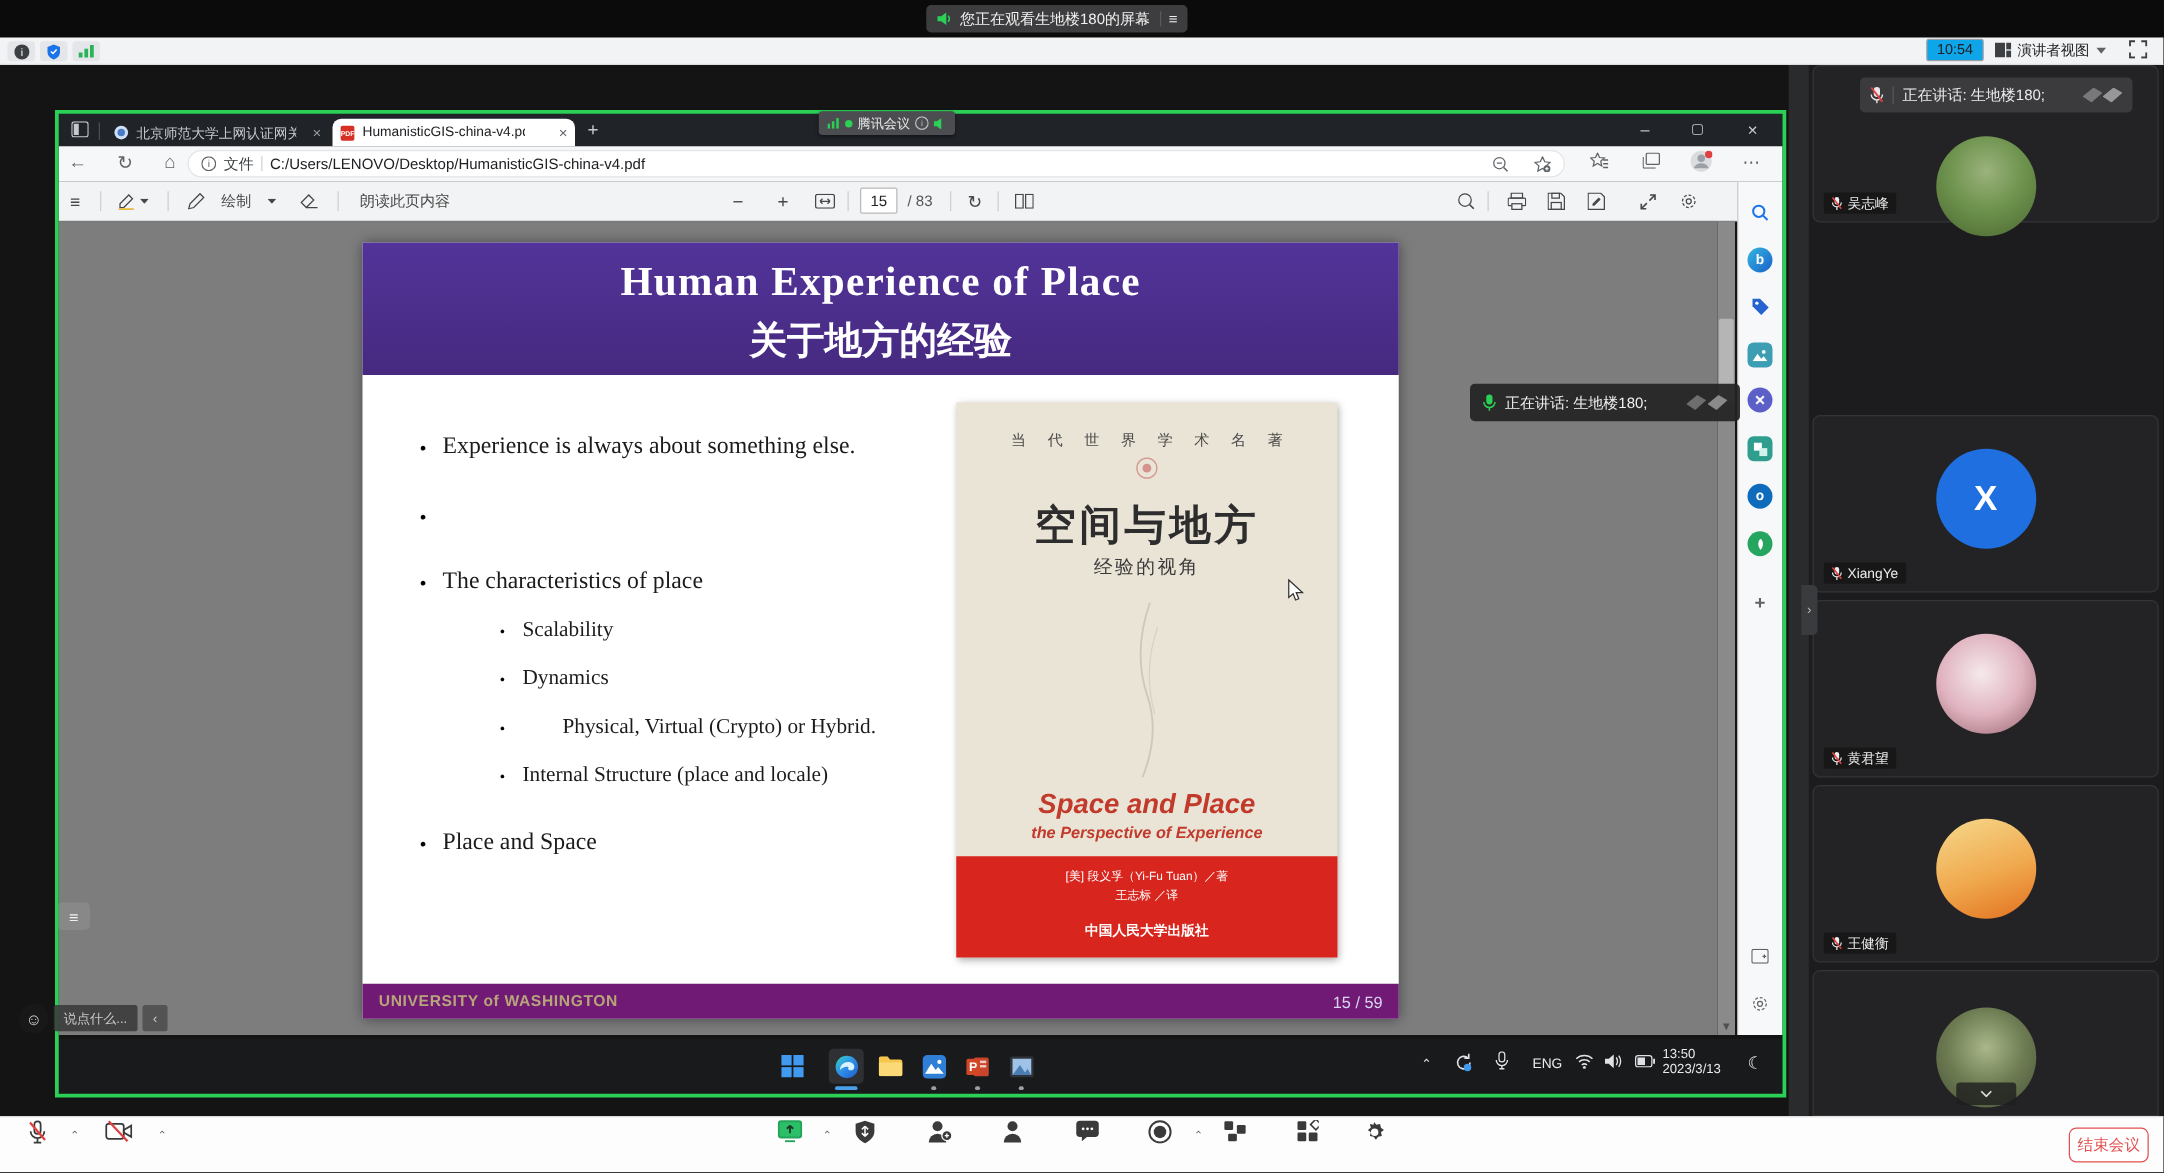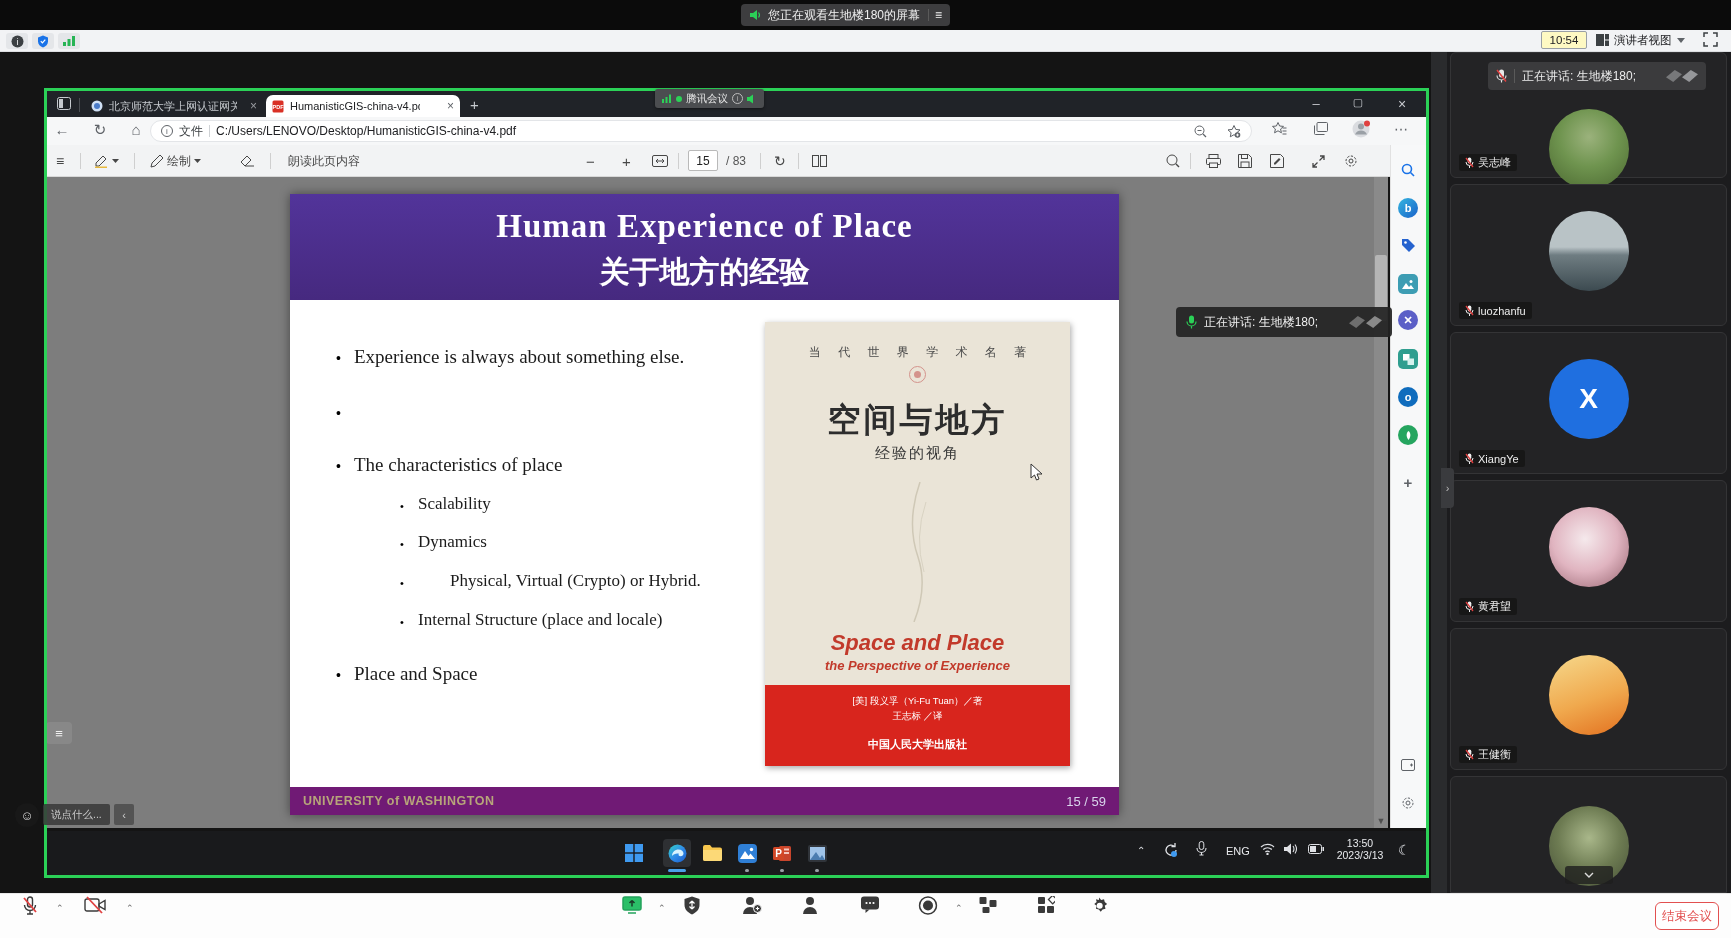--- a/index.html
+++ b/index.html
@@ -14,21 +14,21 @@
   svg { display:block; }
 
   
   .topbar1 { left:0; top:0; width:1731px; height:30px; background:#0b0b0b; }
   .watch-pill { left:741px; top:4px; height:22px; background:#3d3d3f; border-radius:4px; padding:0 8px; gap:6px; color:#f1f1f1; font-size:12px; }
   .watch-pill .sep { width:1px; height:12px; background:#5a5a5a; margin-left:2px; }
 
   
   .topbar2 { left:0; top:30px; width:1731px; height:22px; background:#f2f3f5; border-bottom:1px solid #dcdee1; }
   .tb2-btn { top:33px; width:22px; height:16px; background:#e4e6e9; border-radius:3px; justify-content:center; }
-  .timebox { left:1541px; top:31px; width:46px; height:18px; border:1px solid #9aa0a6; background:#fef9c3; border-radius:2px; color:#202124; font-size:11.5px; justify-content:center; }
+  .timebox { left:1541px; top:31px; width:46px; height:18px; border:1px solid #9aa0a6; background:#0ea5e9; border-radius:2px; color:#202124; font-size:11.5px; justify-content:center; }
   .viewmode { left:1596px; top:31px; height:18px; gap:5px; color:#202124; font-size:11.5px; }
 
   
   .share-border { left:44px; top:88px; width:1385px; height:790px; border:3px solid #2bd157; pointer-events:none; z-index:40; }
 
   
   .tabstrip { left:47px; top:91px; width:1379px; height:26px; background:#202328; }
   .tab-inactive { left:85px; top:95px; width:178px; height:22px; gap:6px; padding:0 6px; color:#c6cacf; font-size:11px; }
   .tab-active { left:266px; top:95px; width:194px; height:22px; gap:6px; padding:0 6px; background:#fff; border-radius:7px 7px 0 0; color:#202124; font-size:11px; }
   .tab-title { white-space:nowrap; overflow:hidden; max-width:128px; }
@@ -274,21 +274,21 @@
   <div class="abs flex pdf-ic" style="left:94px;gap:4px;">
     <svg width="14" height="14" viewBox="0 0 14 14">
         <path d="M2 9 9 2l3 3-7 7H2z" stroke="#474747" fill="none"></path>
         <path d="M1 13.5h12" stroke="#e8b93c" stroke-width="2"></path>
       </svg>
     <svg width="7" height="4" viewBox="0 0 7 4">
         <path d="M0 0l3.5 4L7 0z" fill="#474747"></path>
       </svg>
   </div>
   <div class="abs pdf-sep" style="left:134px;"></div>
-  <div class="abs flex pdf-ic" style="left:150px;gap:3px;">
+  <div class="abs flex pdf-ic" style="left:150px;gap:13px;">
     <svg width="14" height="14" viewBox="0 0 14 14">
         <path d="M1 13l1-4 8-8 3 3-8 8z" stroke="#474747" fill="none"></path>
       </svg>
     <span style="font-size:12px;">绘制</span>
     <svg width="7" height="4" viewBox="0 0 7 4">
         <path d="M0 0l3.5 4L7 0z" fill="#474747"></path>
       </svg>
   </div>
   <div class="abs flex pdf-ic" style="left:240px;">
     <svg width="15" height="13" viewBox="0 0 15 13">
@@ -561,21 +561,21 @@
         <path d="M9 3q2 3 0 6M11 1.5q3 4.5 0 9" stroke="#dfe1e5" fill="none" stroke-width="1.1"></path>
       </svg>
   </div>
   <div class="abs flex" style="left:1308px;top:844px;">
     <svg width="16" height="10" viewBox="0 0 16 10">
         <rect x="0.5" y="0.5" width="13" height="9" rx="2" stroke="#dfe1e5" fill="none"></rect>
         <rect x="2" y="2" width="6" height="6" fill="#dfe1e5"></rect>
         <rect x="14.5" y="3" width="1.5" height="4" fill="#dfe1e5"></rect>
       </svg>
   </div>
-  <div class="abs" style="left:1330px;top:837px;width:60px;text-align:center;">
+  <div class="abs" style="left:1330px;top:837px;width:60px;text-align:left;">
     <div class="tray-txt" style="font-size:10.5px;">13:50</div>
     <div class="tray-txt" style="font-size:10.5px;">2023/3/13</div>
   </div>
   <div class="abs flex" style="left:1398px;top:842px;color:#dfe1e5;font-size:14px;">☾</div>
 
   <div class="abs bottombar"></div>
 
   <div class="mt-item" style="left:-5px;">
     <span class="mt-icon">
       <svg width="16" height="20" viewBox="0 0 16 20">
@@ -709,31 +709,20 @@
 
   <div class="abs tile" style="top:52px;height:126px;">
     <div class="avatar" style="top:56px;background:radial-gradient(circle at 50% 35%, #9bb27c 0%, #6f944f 45%, #49662f 100%);"></div>
     <div class="namechip">
       <svg width="9" height="12" viewBox="0 0 9 12">
           <rect x="2.7" y="0.5" width="3.6" height="6" rx="1.8" fill="#eee"></rect>
           <path d="M1 5a3.5 3.5 0 0 0 7 0M4.5 9v2" stroke="#eee" fill="none"></path>
           <path d="M1 1l7 9" stroke="#e04040" stroke-width="1.3"></path>
         </svg>
       <span>吴志峰</span>
-    </div>
-  </div>
-  <div class="abs tile" style="top:184px;height:142px;">
-    <div class="avatar" style="top:26px;background:linear-gradient(180deg,#b9c3c6 0%,#b9c3c6 45%,#6f7d82 55%,#3c4a50 100%);"></div>
-    <div class="namechip">
-      <svg width="9" height="12" viewBox="0 0 9 12">
-          <rect x="2.7" y="0.5" width="3.6" height="6" rx="1.8" fill="#eee"></rect>
-          <path d="M1 5a3.5 3.5 0 0 0 7 0M4.5 9v2" stroke="#eee" fill="none"></path>
-          <path d="M1 1l7 9" stroke="#e04040" stroke-width="1.3"></path>
-        </svg>
-      <span>luozhanfu</span>
     </div>
   </div>
   <div class="abs tile" style="top:332px;height:142px;">
     <div class="avatar" style="top:26px;background:#1f6fe0;">
       <span class="avletter">X</span>
     </div>
     <div class="namechip">
       <svg width="9" height="12" viewBox="0 0 9 12">
           <rect x="2.7" y="0.5" width="3.6" height="6" rx="1.8" fill="#eee"></rect>
           <path d="M1 5a3.5 3.5 0 0 0 7 0M4.5 9v2" stroke="#eee" fill="none"></path>

